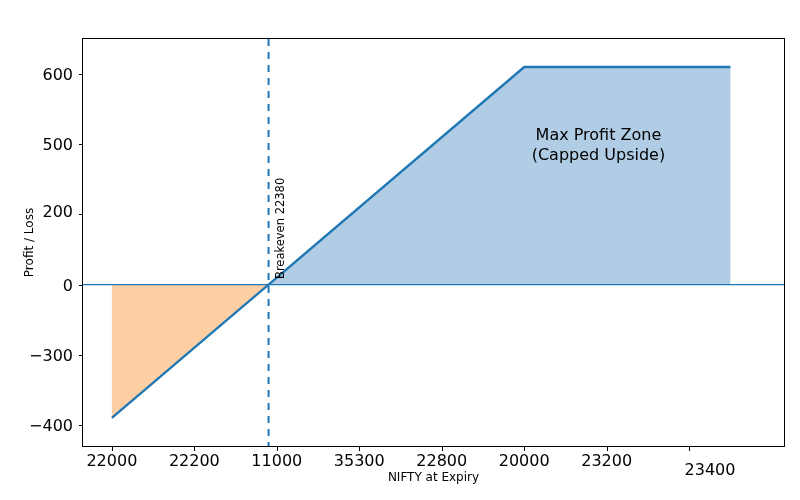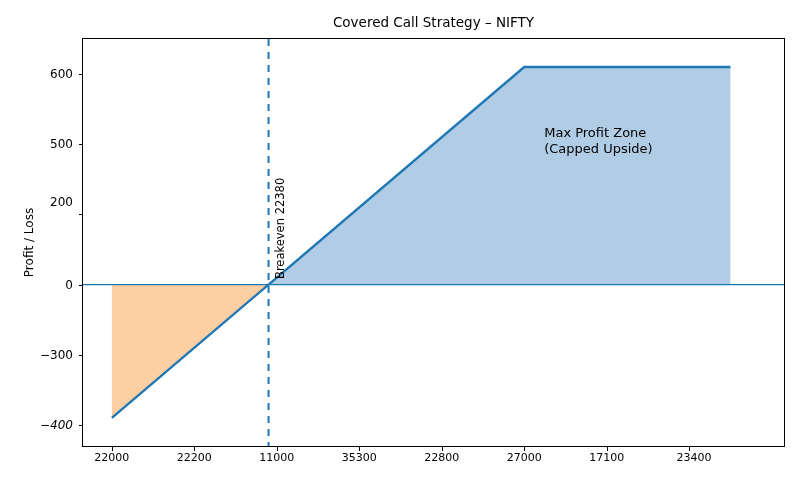--- a/index.html
+++ b/index.html
@@ -53,29 +53,29 @@
     width: 409px;
     text-align: center;
     font-size: 12px;
     transform-origin: 0 0;
     transform: translate(22px, 447px) rotate(-90deg);
   }
   
   .xtick-label {
     position: absolute;
     top: 451px;
-    font-size: 11px;
+    font-size: 16px;
     text-align: center;
     transform: translateX(-50%);
     white-space: pre;
   }
   .ytick-label {
     position: absolute;
     right: 727px;           
-    font-size: 12px;
+    font-size: 16px;
     text-align: right;
     transform: translateY(-50%);
     white-space: pre;
   }
   .xtick-mark {
     position: absolute;
     top: 447px;
     width: 1px; height: 3.5px;
     background: #000;
   }
@@ -89,33 +89,32 @@
   #breakeven-label {
     position: absolute;
     font-size: 11.5px;
     color: #000;
     white-space: pre;
     transform-origin: 0 0;
     transform: rotate(-90deg);
   }
   #maxprofit-label {
     position: absolute;
-    font-size: 13px;
+    font-size: 16px;
     color: #000;
     line-height: 1.25;
     white-space: pre;
-    text-align: left;
+    text-align: center;
   }
 </style>
 </head>
 <body>
 
 <div id="figure">
 
-  <div id="chart-title">Covered Call Strategy – NIFTY</div>
 
   <div id="plot-area">
     <svg id="plot-svg" width="701" height="407" viewBox="0 0 701 407">
 
       <polygon id="fill-loss" points="28.86470588235294,245.60344827586206 185.55882352941177,245.60344827586206 185.55882352941177,245.60344827586206 28.86470588235294,378.9310344827586" fill="#fdcfa3"></polygon>
 
       <polygon id="fill-profit" points="185.55882352941177,245.60344827586206 441.2176470588235,28.068965517241395 647.3941176470588,28.068965517241395 647.3941176470588,245.60344827586206 441.2176470588235,245.60344827586206 185.55882352941177,245.60344827586206" fill="#b0cde5"></polygon>
 
       <polyline id="zero-line" points="0,245.60344827586206 701,245.60344827586206" fill="none" stroke="#1f77b4" stroke-width="1.3"></polyline>
 
@@ -123,48 +122,49 @@
 
       <polyline id="payoff-line" points="28.86470588235294,378.9310344827586 441.2176470588235,28.068965517241395 647.3941176470588,28.068965517241395" fill="none" stroke="#1f77b4" stroke-width="2.4" stroke-linejoin="miter" stroke-linecap="butt"></polyline>
     </svg>
 
     <div id="breakeven-label" style="left: 189.559px; top: 239.603px;">Breakeven 22380</div>
 
     <div id="maxprofit-label" style="left: 515.441px; top: 85.9612px; transform: translate(-50%, 0px);">Max Profit Zone
 (Capped Upside)</div>
   </div>
 
+  <div id="xlabel">NIFTY at Expiry</div>
   <div id="ylabel">Profit / Loss</div>
 
   <div id="xticks">
       <div class="xtick-label" style="left: 111.865px;">22000</div>
       <div class="xtick-mark" style="left: 111.865px;"></div>
       <div class="xtick-label" style="left: 194.335px;">22200</div>
       <div class="xtick-mark" style="left: 194.335px;"></div>
       <div class="xtick-label" style="left: 276.806px;">11000</div>
       <div class="xtick-mark" style="left: 276.806px;"></div>
       <div class="xtick-label" style="left: 359.276px;">35300</div>
       <div class="xtick-mark" style="left: 359.276px;"></div>
       <div class="xtick-label" style="left: 441.747px; text-align: right;">22800</div>
       <div class="xtick-mark" style="left: 441.747px;"></div>
-      <div class="xtick-label" style="left: 524.218px;">27000</div>
+      <div class="xtick-label" style="left: 524.218px;">20000</div>
       <div class="xtick-mark" style="left: 524.218px;"></div>
-      <div class="xtick-label" style="left: 606.688px;">17100</div>
+      <div class="xtick-label" style="left: 606.688px;">23200</div>
       <div class="xtick-mark" style="left: 606.688px;"></div>
-      <div class="xtick-label" style="left: 694px;">23400</div>
+      <div class="xtick-label" style="left: 710px; margin-top: 9px;">23400</div>
       <div class="xtick-mark" style="left: 689.159px;"></div>
     </div>
   <div id="yticks">
       <div class="ytick-label" style="top: 74.0862px;">600</div>
       <div class="ytick-mark" style="top: 74.0862px;"></div>
       <div class="ytick-label" style="top: 144.259px;">500</div>
       <div class="ytick-mark" style="top: 144.259px;"></div>
-      <div class="ytick-label" style="top: 202px;">200</div>
+      <div class="ytick-label" style="top: 211px;">200</div>
       <div class="ytick-mark" style="top: 214.431px;"></div>
       <div class="ytick-label" style="top: 284.603px;">0</div>
       <div class="ytick-mark" style="top: 284.603px;"></div>
       <div class="ytick-label" style="top: 354.776px;">−300</div>
       <div class="ytick-mark" style="top: 354.776px;"></div>
-      <div class="ytick-label" style="top: 424.948px; font-style: italic;">−400</div>
+      <div class="ytick-label" style="top: 424.948px;">−400</div>
       <div class="ytick-mark" style="top: 424.948px;"></div>
     </div>
 
 </div>
 
 </body></html>

